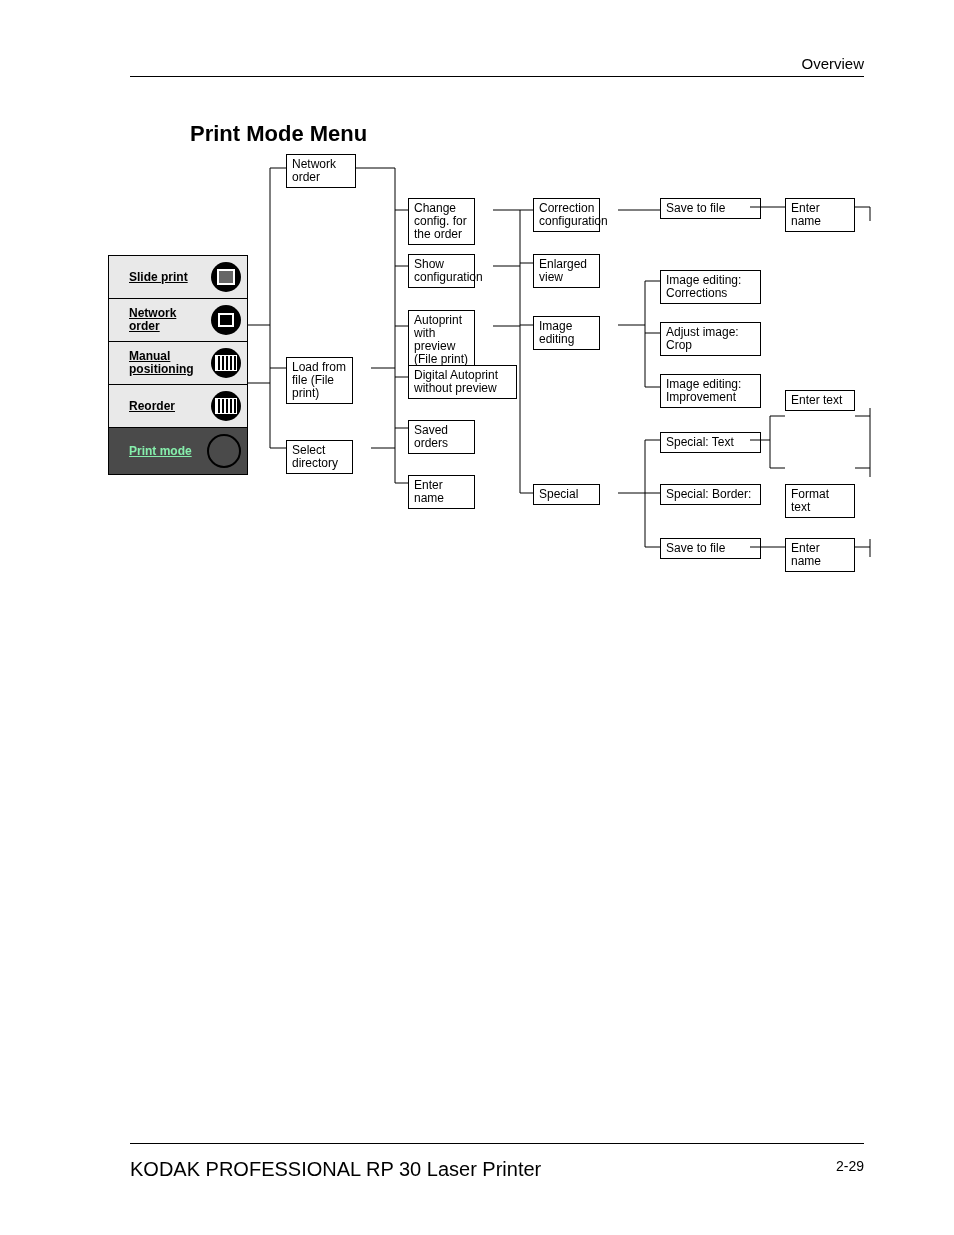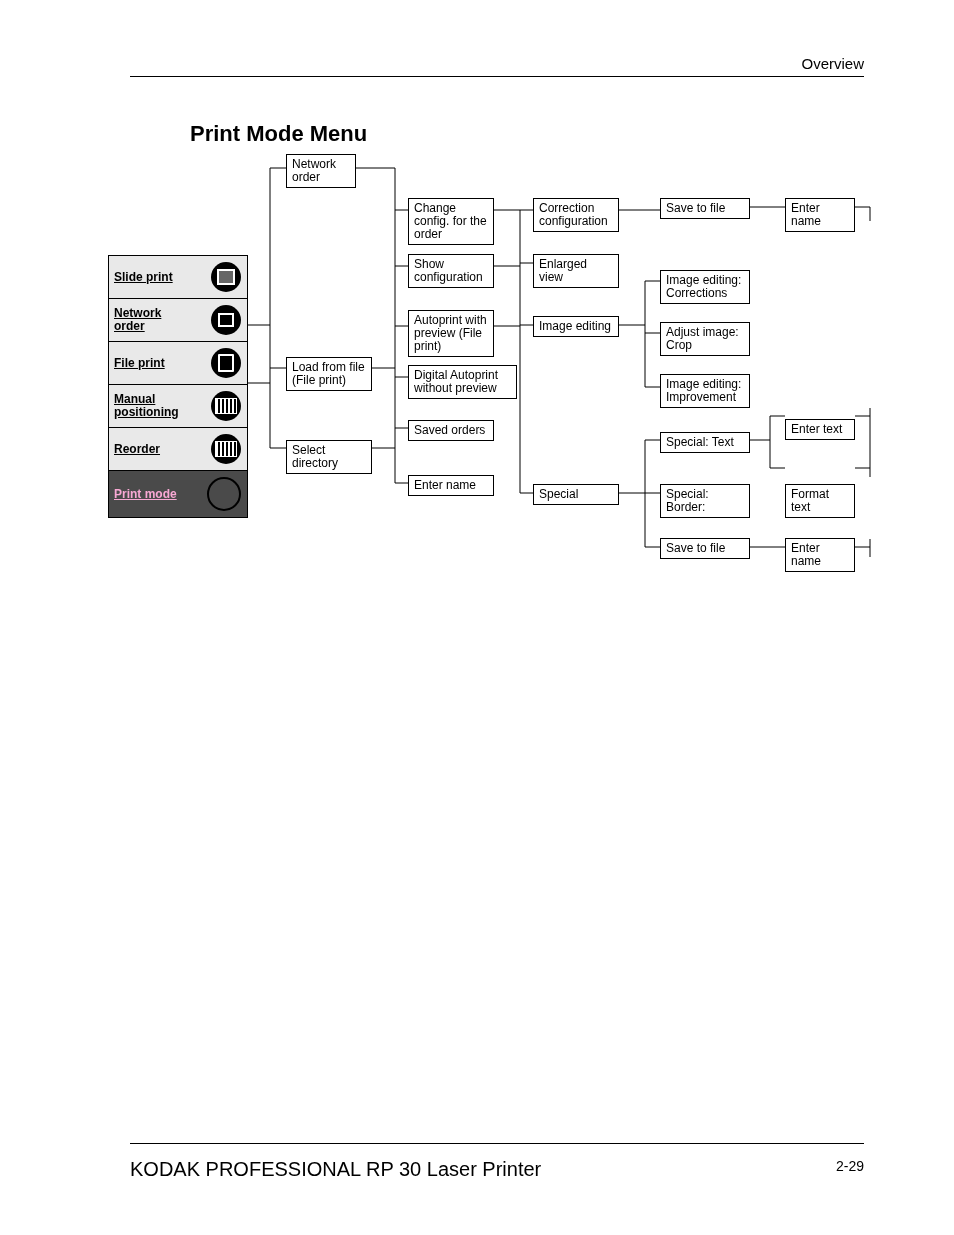--- a/index.html
+++ b/index.html
@@ -5,59 +5,55 @@
   html,body{margin:0;padding:0;background:#fff;font-family:Arial,Helvetica,sans-serif;color:#000}
   .page{position:relative;width:954px;height:1235px;margin:3px auto;background:#fff}
   .hdr-line{position:absolute;left:130px;right:90px;top:73px;border-top:1px solid #000}
   .ftr-line{position:absolute;left:130px;right:90px;top:1140px;border-top:1px solid #000}
   .hdr{position:absolute;right:90px;top:52px;font-size:15px}
   .title{position:absolute;left:190px;top:118px;font-size:22px;font-weight:bold}
   .ftr-l{position:absolute;left:130px;top:1155px;font-size:20px}
   .ftr-r{position:absolute;right:90px;top:1155px;font-size:14px}
   
   .panel{position:absolute;left:108px;top:252px;width:138px;border:1px solid #000;background:#e9e9e9}
-  .row{display:flex;align-items:center;justify-content:space-between;border-bottom:1px solid #000;padding:6px 6px 6px 5px;min-height:40px;box-sizing:border-box}
+  .row{display:flex;align-items:center;justify-content:space-between;border-bottom:1px solid #000;padding:6px 6px 6px 20px;min-height:40px;box-sizing:border-box}
   .row:last-child{border-bottom:none}
   .row .lbl{font-size:12px;line-height:13px;font-weight:bold;text-decoration:underline;max-width:78px}
-  .row.active{background:#4a4a4a;color:#f9a8d4}
+  .row.active{background:#4a4a4a;color:#86efac}
   
   .ico{width:30px;height:30px;border-radius:50%;background:#000;display:flex;align-items:center;justify-content:center;flex:0 0 30px}
   .ico.ring{background:transparent;border:2px solid #000}
   .ico.sq::after{content:"";width:14px;height:12px;border:2px solid #fff;background:#666}
   .ico.pc::after{content:"";width:12px;height:10px;border:2px solid #fff}
   .ico.disk::after{content:"";width:12px;height:14px;border:2px solid #fff;border-radius:1px}
   .ico.film{background:#000}
   .ico.film::after{content:"";width:20px;height:14px;background:repeating-linear-gradient(90deg,#fff 0 2px,#000 2px 4px);border:1px solid #fff}
   
   .box{position:absolute;border:1px solid #000;background:#fff;font-size:12px;line-height:13px;padding:3px 5px;box-sizing:border-box}
-  .w0{width:70px}.w1{width:86px}.w2{width:109px}.w3{width:90px}
+  .w0{width:70px}.w1{width:67px}.w2{width:109px}.w3{width:101px}
   
   svg.conn{position:absolute;left:0;top:0;width:954px;height:700px;pointer-events:none}
   svg.conn line{stroke:#000;stroke-width:1}
 </style>
 </head>
 <body>
 
 <div class="page">
   <div class="hdr">Overview</div>
   <div class="hdr-line"></div>
   <div class="title">Print Mode Menu</div>
 
   <div class="panel">
     <div class="row">
       <span class="lbl">Slide print</span>
       <span class="ico sq"></span>
     </div>
     <div class="row">
       <span class="lbl">Network order</span>
       <span class="ico pc"></span>
-    </div>
-    <div class="row">
-      <span class="lbl">File print</span>
-      <span class="ico disk"></span>
     </div>
     <div class="row">
       <span class="lbl">Manual positioning</span>
       <span class="ico film"></span>
     </div>
     <div class="row">
       <span class="lbl">Reorder</span>
       <span class="ico film"></span>
     </div>
     <div class="row active">
@@ -84,21 +80,21 @@
 
   <div class="box w3" style="left:660px;top:195px">Save to file</div>
   <div class="box w3" style="left:660px;top:267px">Image editing: Corrections</div>
   <div class="box w3" style="left:660px;top:319px">Adjust image: Crop</div>
   <div class="box w3" style="left:660px;top:371px">Image editing: Improvement</div>
   <div class="box w3" style="left:660px;top:429px">Special: Text</div>
   <div class="box w3" style="left:660px;top:481px">Special: Border:</div>
   <div class="box w3" style="left:660px;top:535px">Save to file</div>
 
   <div class="box w0" style="left:785px;top:195px">Enter name</div>
-  <div class="box w0" style="left:785px;top:416px">Enter text</div>
+  <div class="box w0" style="left:785px;top:387px">Enter text</div>
   <div class="box w0" style="left:785px;top:481px">Format text</div>
   <div class="box w0" style="left:785px;top:535px">Enter name</div>
 
   <svg class="conn">
 
     <line x1="247" y1="322" x2="270" y2="322"></line>
     <line x1="247" y1="380" x2="270" y2="380"></line>
     <line x1="270" y1="165" x2="270" y2="445"></line>
     <line x1="270" y1="165" x2="286" y2="165"></line>
     <line x1="270" y1="365" x2="286" y2="365"></line>

